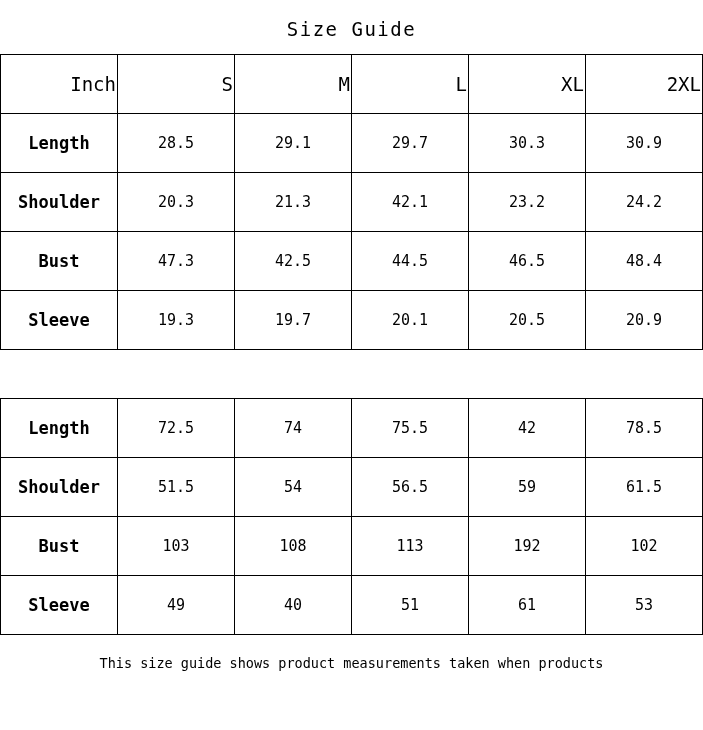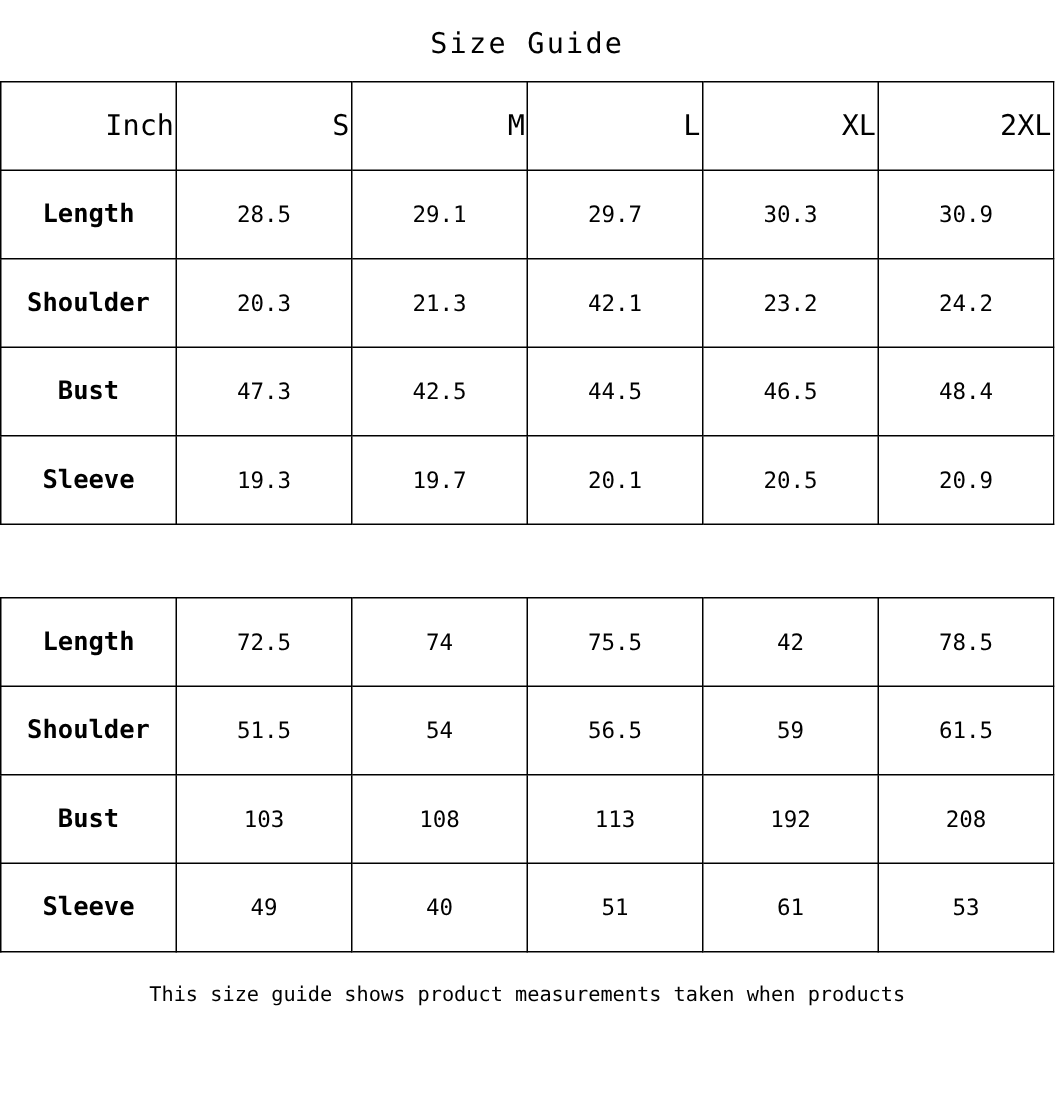--- a/index.html
+++ b/index.html
@@ -160,21 +160,21 @@
         <td>56.5</td>
         <td>59</td>
         <td>61.5</td>
       </tr>
       <tr>
         <td class="rowlabel">Bust</td>
         <td>103</td>
         <td>108</td>
         <td>113</td>
         <td>192</td>
-        <td>208</td>
+        <td>102</td>
       </tr>
       <tr>
         <td class="rowlabel">Sleeve</td>
         <td>49</td>
         <td>40</td>
         <td>51</td>
         <td>61</td>
         <td>53</td>
       </tr>
     </tbody>

